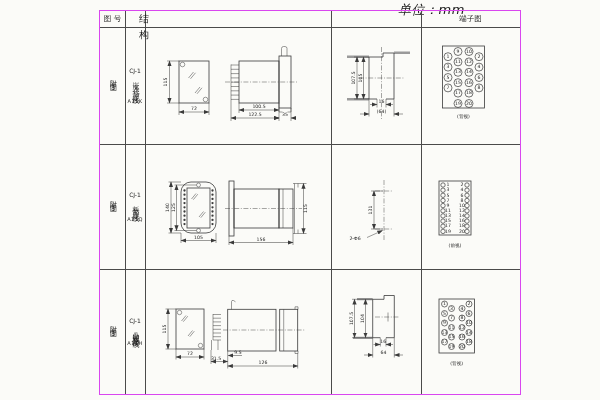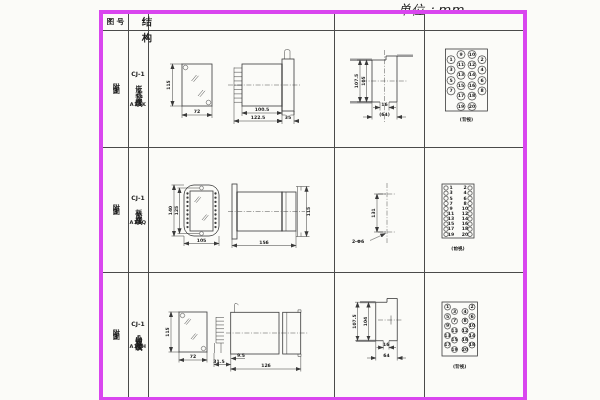--- a/index.html
+++ b/index.html
@@ -1,19 +1,19 @@
 <!DOCTYPE html>
 <html><head>
 <meta charset="utf-8">
 <style>
   html,body{margin:0;padding:0;background:#e8e8e6;}
   .page{position:relative;width:600px;height:400px;background:#fbfbf8;overflow:hidden;
         font-family:"DejaVu Sans","Liberation Sans",sans-serif;color:#1c1c1c;}
   .unit{position:absolute;left:398px;top:1px;font-size:13px;letter-spacing:0.5px;font-style:italic;}
-  .tbl{position:absolute;left:99px;top:10px;width:420px;height:383px;border:4px solid #d946ef;font-weight:bold;}
+  .tbl{position:absolute;left:99px;top:10px;width:420px;height:383px;border:1px solid #d946ef;}
   .vline{position:absolute;top:0;bottom:0;width:1px;background:#4a4a4a;}
   .hline{position:absolute;left:0;right:0;height:1px;background:#4a4a4a;}
   .hcell{position:absolute;top:0;height:16px;line-height:16px;text-align:center;font-size:7.5px;}
   .cell{position:absolute;display:flex;flex-direction:column;align-items:center;justify-content:center;}
   .vtext{writing-mode:vertical-rl;text-orientation:upright;font-size:7px;letter-spacing:3px;line-height:1;}
   .fig-v{letter-spacing:5px;}
   .series{font-size:6px;margin-bottom:2px;}
   .model{font-size:5px;margin-top:4px;letter-spacing:0.5px;}
   .fig{position:absolute;}
   .ln{fill:none;stroke:#3a3a3a;stroke-width:0.8;}
@@ -46,20 +46,21 @@
     <div class="vline" style="left:25px"></div>
     <div class="vline" style="left:45px"></div>
     <div class="vline" style="left:231px"></div>
     <div class="vline" style="left:321px"></div>
     <div class="hline" style="top:16px"></div>
     <div class="hline" style="top:133px"></div>
     <div class="hline" style="top:258px"></div>
 
     <div class="hcell" style="left:0;width:25px">图 号</div>
     <div class="hcell" style="left:34px;width:20px;font-size:10px">结 构</div>
+    <div class="hcell" style="left:321px;width:99px">端子图</div>
 
     <div class="cell" style="left:0;top:16px;width:25px;height:117px">
       <div class="vtext fig-v">附图3</div>
     </div>
     <div class="cell" style="left:25px;top:16px;width:20px;height:117px">
       <div class="series">CJ-1</div>
       <div class="vtext">嵌入式后接线</div>
       <div class="model">A11K</div>
     </div>
 

